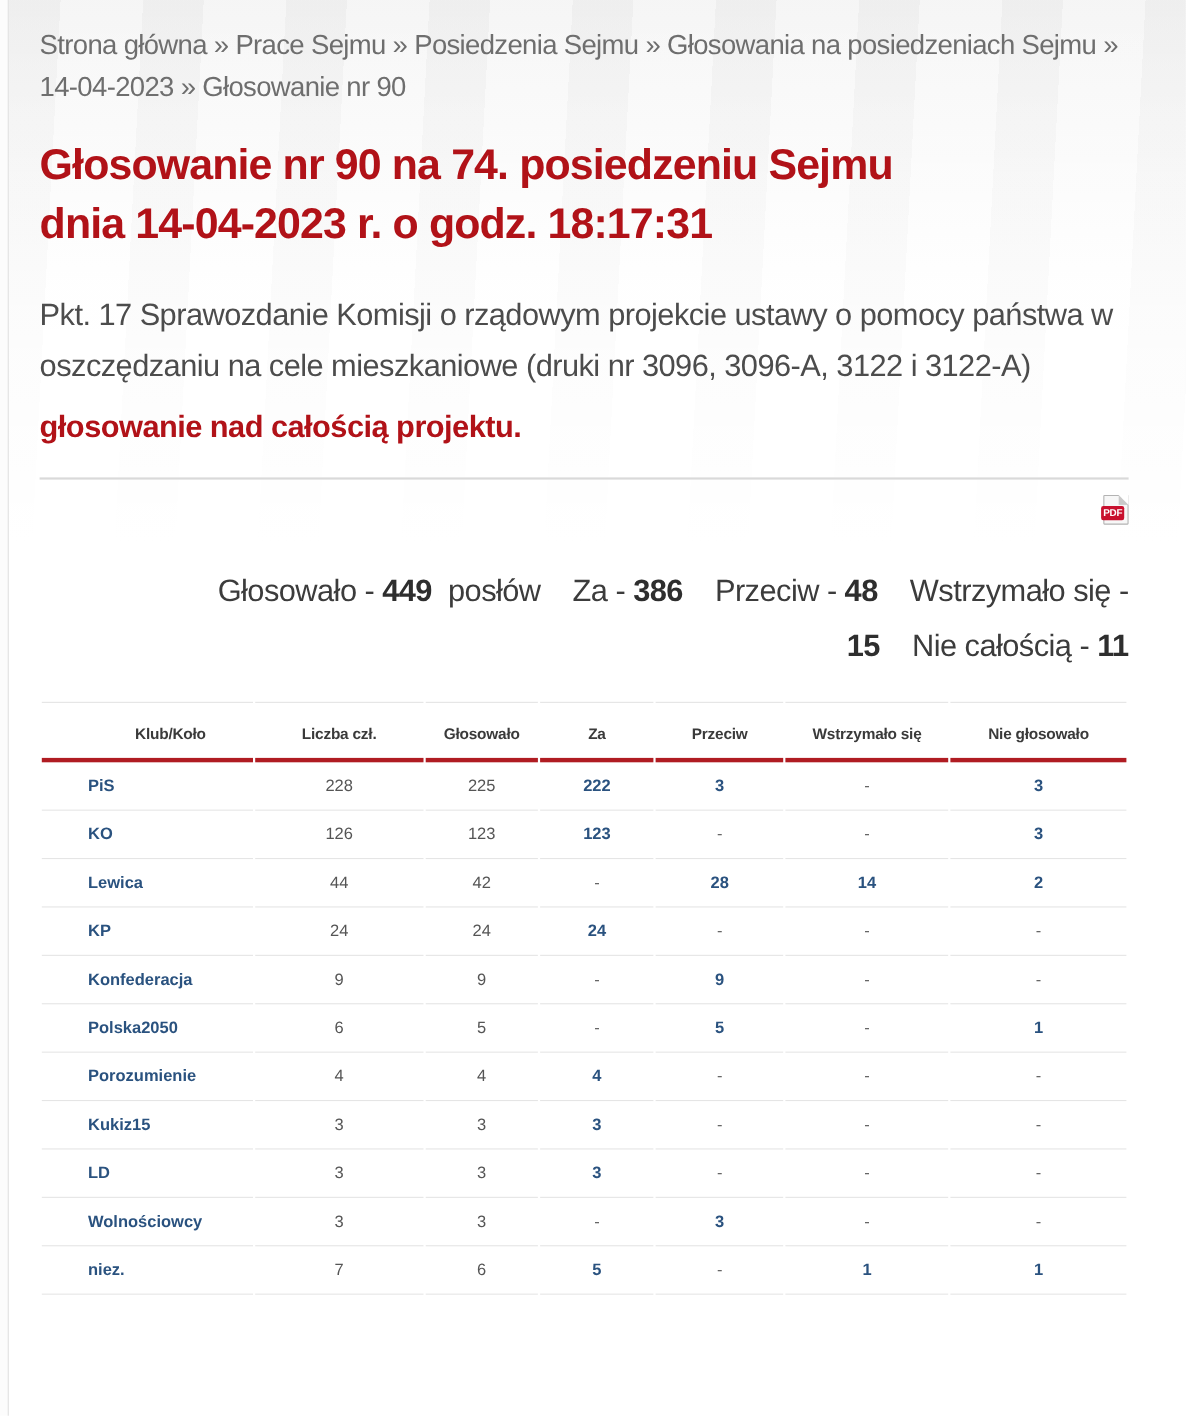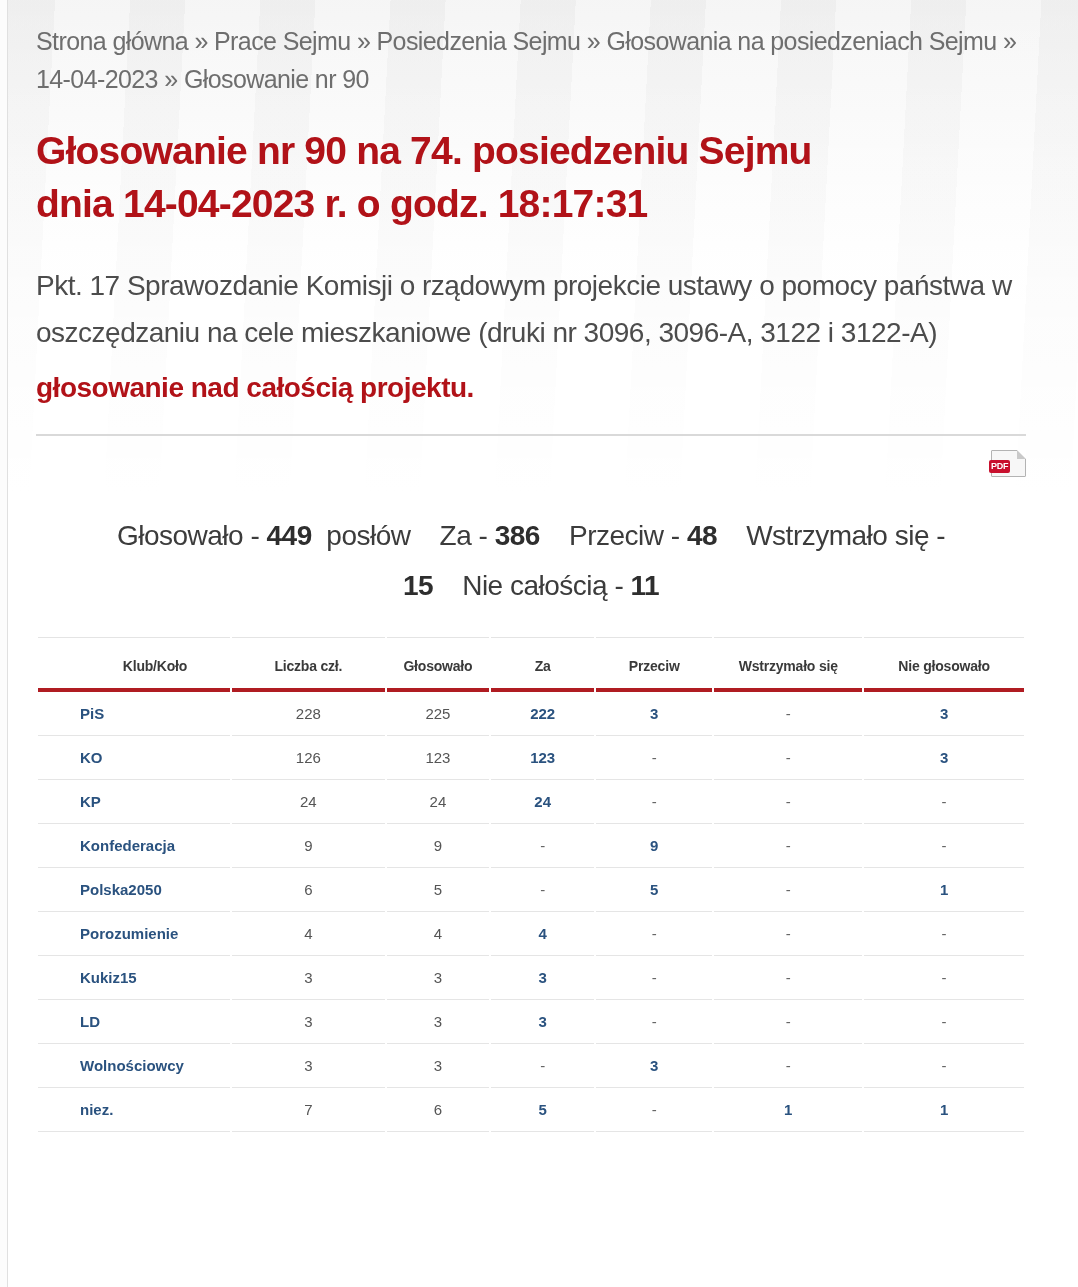--- a/index.html
+++ b/index.html
@@ -58,35 +58,35 @@
   }
 
   .divider{margin-top:26px;border-top:2px solid var(--divider-gray);}
 
   .link-row{margin-top:14px;text-align:right;}
   .pdf-link{
     display:inline-flex;align-items:center;gap:9px;cursor:pointer;
     font-size:27px;letter-spacing:-0.3px;color:var(--link-blue);text-decoration:none;
   }
   .pdf-icon{
-    position:relative;display:inline-block;width:35px;height:27px;
+    position:relative;display:inline-block;width:23px;height:27px;
     background:#f7f7f7;border:1px solid #b3b3b3;border-radius:1px;flex:none;
   }
   .pdf-icon::before{
     content:"";position:absolute;top:-1px;right:-1px;width:0;height:0;
     border-style:solid;border-width:0 9px 9px 0;
     border-color:#ffffff #ffffff #c9c9c9 #c9c9c9;
   }
   .pdf-badge{
     position:absolute;left:-3px;bottom:3px;background:#c8102e;color:#fff;
     font-size:9px;font-weight:bold;line-height:1;padding:2px 2px;border-radius:2px;
   }
 
   .summary{
-    margin-top:30px;text-align:center;font-size:28px;line-height:50px;
+    margin-top:30px;text-align:right;font-size:28px;line-height:50px;
     letter-spacing:-0.5px;color:#3c3c3c;
   }
   .summary-line{white-space:pre-wrap;}
   .summary .b{font-weight:bold;color:var(--text-dark);}
 
   .results-table{
     margin-top:26px;width:990px;border-collapse:separate;border-spacing:2px 0;
     font-size:15px;
   }
   .results-table th{
@@ -174,20 +174,29 @@
         <tr>
           <td class="club">KO</td>
           <td class="num">126</td>
           <td class="num">123</td>
           <td class="vote">123</td>
           <td class="dash">-</td>
           <td class="dash">-</td>
           <td class="vote">3</td>
         </tr>
         <tr>
+          <td class="club">Lewica</td>
+          <td class="num">44</td>
+          <td class="num">42</td>
+          <td class="dash">-</td>
+          <td class="vote">28</td>
+          <td class="vote">14</td>
+          <td class="vote">2</td>
+        </tr>
+        <tr>
           <td class="club">KP</td>
           <td class="num">24</td>
           <td class="num">24</td>
           <td class="vote">24</td>
           <td class="dash">-</td>
           <td class="dash">-</td>
           <td class="dash">-</td>
         </tr>
         <tr>
           <td class="club">Konfederacja</td>

